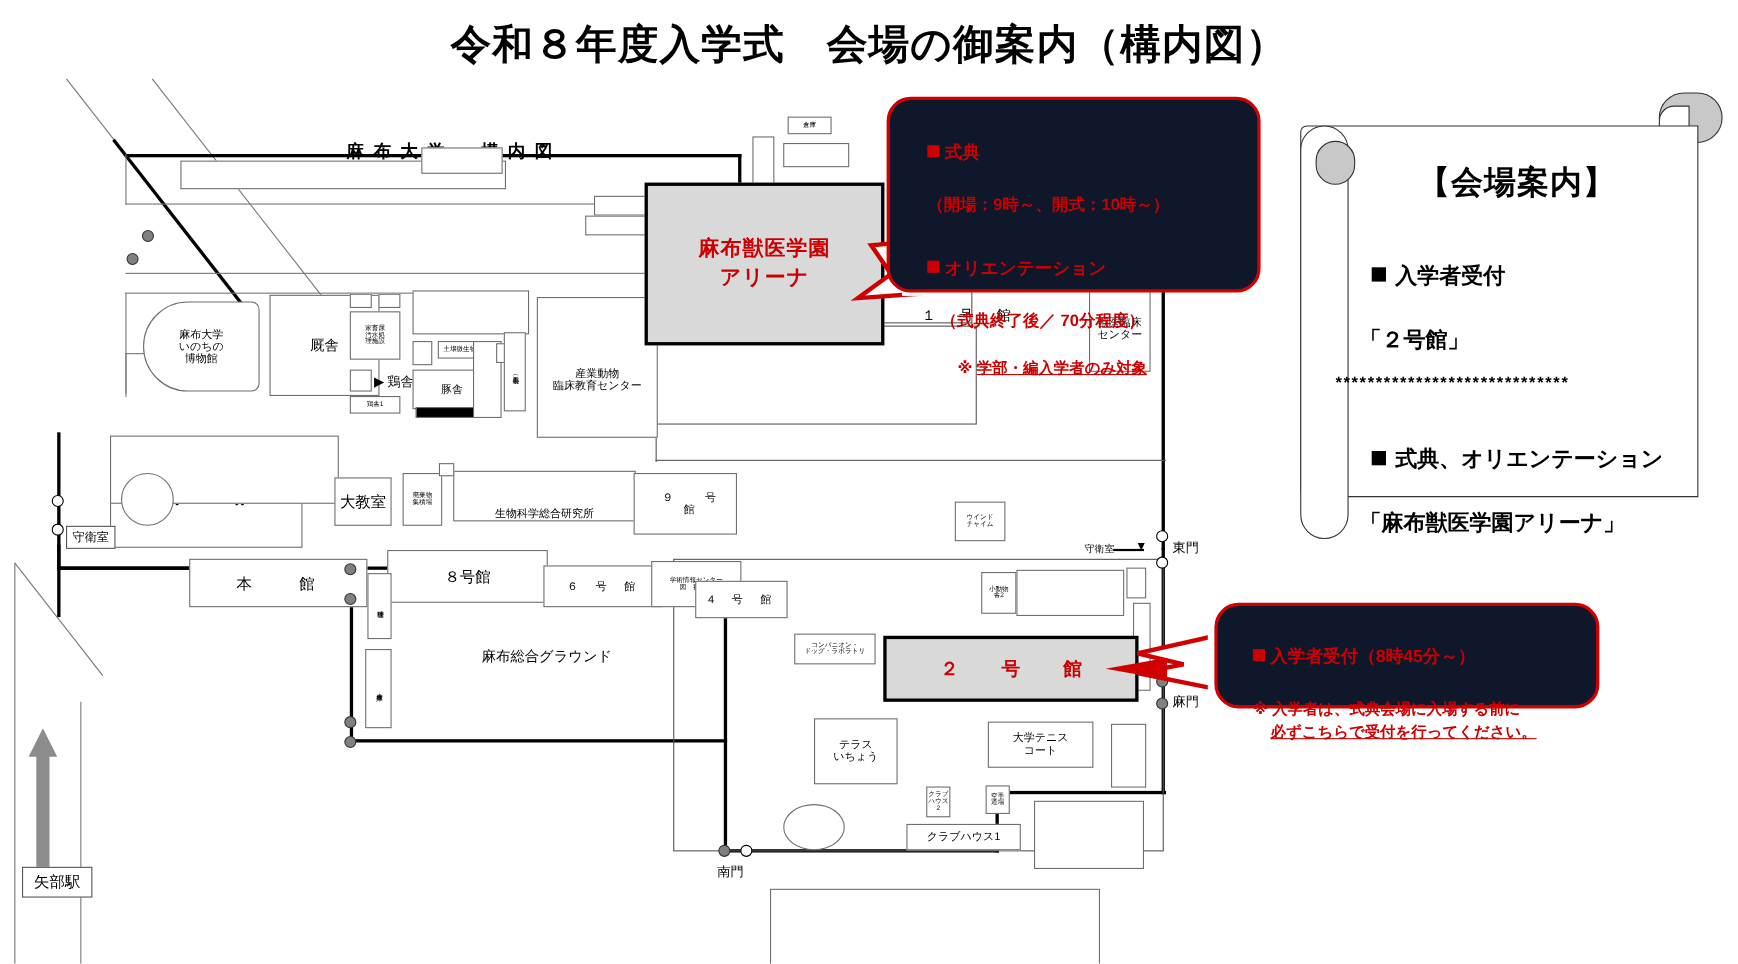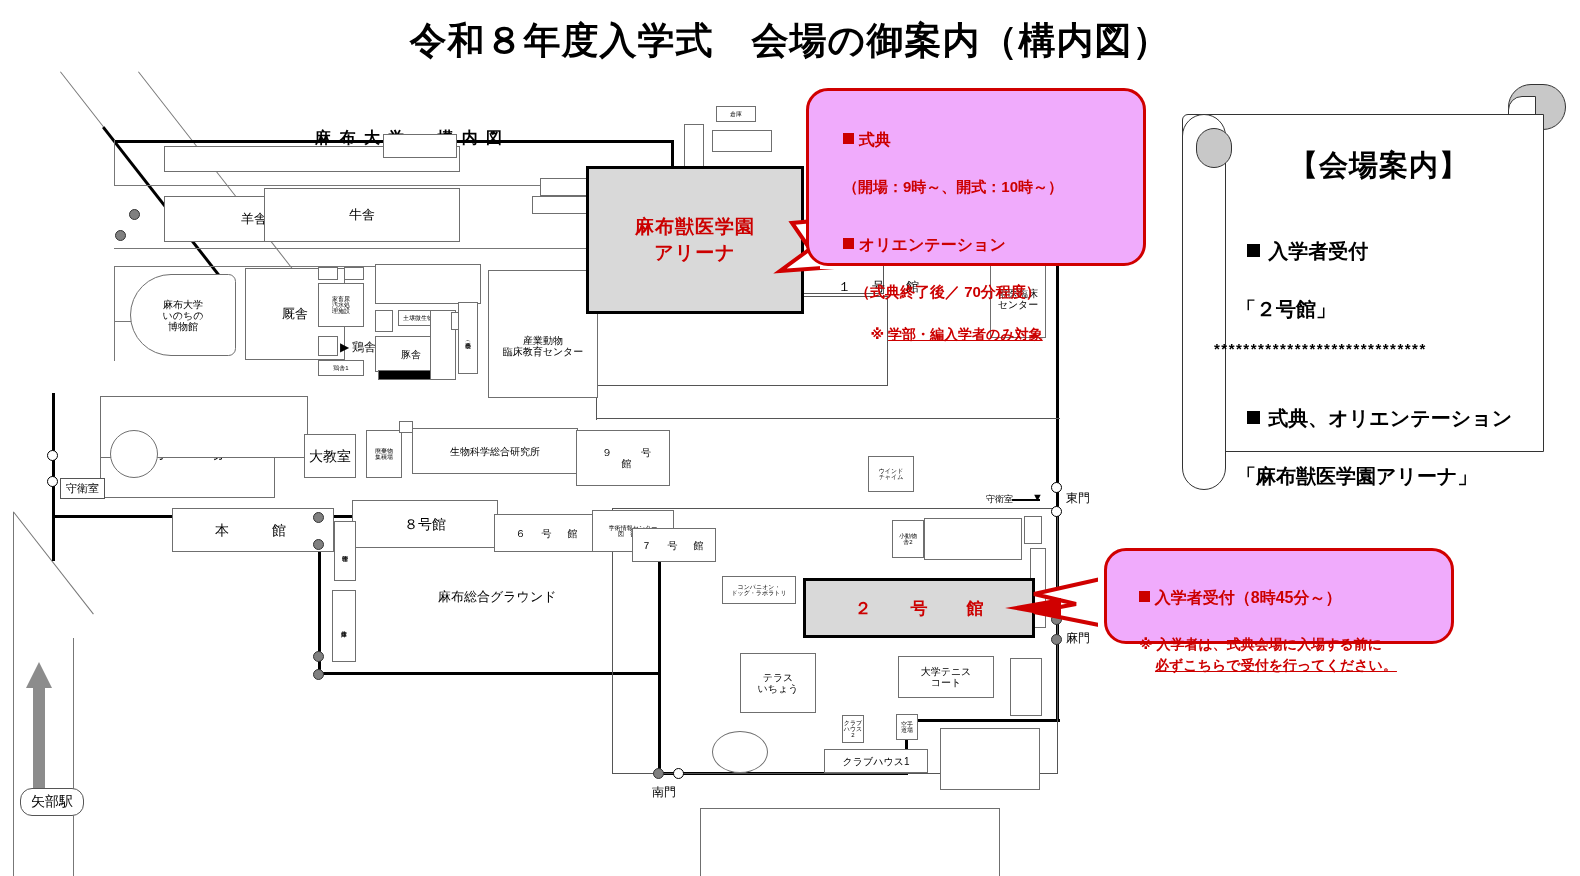--- a/index.html
+++ b/index.html
@@ -50,21 +50,21 @@
   
   .cap{position:absolute;border:1.4px solid #555;background:#fff;
        font-size:11px;padding:2px 5px;white-space:nowrap;}
   .lbl{position:absolute;font-size:12px;white-space:nowrap;}
 
   
   #station-arrow{left:26px;top:584px;width:26px;height:130px;}
 
   
   .callout{position:absolute;border:3.4px solid #d00000;border-radius:22px;
-     background:#f0abfc;color:#cc0000;font-weight:bold;box-sizing:border-box;}
+     background:#0f172a;color:#cc0000;font-weight:bold;box-sizing:border-box;}
   #callout-ceremony{left:806px;top:88px;width:340px;height:178px;padding:13px 16px;}
   #callout-reception{left:1104px;top:548px;width:350px;height:96px;padding:11px 14px;}
   .co-line{white-space:pre;}
   .co-h{font-size:16px;line-height:1.5;}
   .co-b{font-size:15px;line-height:1.5;}
   .co-s{font-size:14px;line-height:1.5;}
   .u{text-decoration:underline;}
   .sq{display:inline-block;width:11px;height:11px;background:#cc0000;
       margin-right:5px;vertical-align:1px;}
 
@@ -132,26 +132,20 @@
   <div class="area" style="left:600px;top:150px;width:284px;height:66px;border:1.4px solid #555;"></div>
   <div class="area" style="left:596px;top:218px;width:292px;height:90px;border:1.4px solid #555;"></div>
   <div class="area" style="left:596px;top:340px;width:464px;height:1.4px;border:none;background:#555;"></div>
   <div class="area" style="left:596px;top:218px;width:1.4px;height:124px;border:none;background:#555;"></div>
 
   <div class="area" style="left:612px;top:430px;width:446px;height:266px;border:1.4px solid #555;"></div>
 
   <div class="bld thin" style="left:164px;top:68px;width:296px;height:26px;"></div>
   <div class="bld thin" style="left:383px;top:56px;width:74px;height:24px;"></div>
 
-  <div class="bld thin" style="left:164px;top:118px;width:180px;height:46px;">
-    <span>羊舎</span>
-  </div>
-  <div class="bld thin" style="left:264px;top:110px;width:196px;height:54px;">
-    <span>牛舎</span>
-  </div>
 
   <div class="bld thin" style="left:130px;top:196px;width:106px;height:82px;border-radius:44px 8px 8px 44px;white-space:pre;">
     <span class="sm">麻布大学
 いのちの
 博物館</span>
   </div>
   <div class="bld thin" style="left:245px;top:190px;width:100px;height:92px;">
     <span>厩舎</span>
   </div>
 
@@ -222,21 +216,21 @@
   </div>
   <div class="bld thin" style="left:100px;top:318px;width:208px;height:62px;"></div>
 
   <div class="bld thin" style="left:304px;top:356px;width:52px;height:44px;">
     <span class="md">大教室</span>
   </div>
   <div class="bld thin" style="left:366px;top:352px;width:36px;height:48px;white-space:pre;">
     <span class="xtiny">廃棄物
 集積場</span>
   </div>
-  <div class="bld thin" style="left:412px;top:350px;width:166px;height:46px;">
+  <div class="bld thin" style="left:412px;top:350px;width:166px;height:46px;align-items:flex-end;">
     <span class="sm">生物科学総合研究所</span>
   </div>
   <div class="bld thin" style="left:399px;top:343px;width:14px;height:12px;"></div>
 
   <div class="bld thin" style="left:576px;top:352px;width:94px;height:56px;">
     <span class="sm" style="letter-spacing:3px;margin-left:10px;">９　　号　　館</span>
   </div>
   <div class="bld thin" style="left:352px;top:422px;width:146px;height:48px;">
     <span class="md">８号館</span>
   </div>
@@ -261,21 +255,21 @@
   <div class="bld thin" style="left:334px;top:443px;width:22px;height:60px;">
     <span class="vert xtiny">管理棟</span>
   </div>
   <div class="bld thin" style="left:332px;top:512px;width:24px;height:72px;">
     <span class="vert xtiny">倉庫棟</span>
   </div>
 
   <div class="area-lbl" style="left:438px;top:510px;">麻布総合グラウンド</div>
 
   <div class="bld thin" style="left:632px;top:450px;width:84px;height:34px;">
-    <span class="sm" style="letter-spacing:3px;">７　号　館</span>
+    <span class="sm" style="letter-spacing:3px;">4　号　館</span>
   </div>
   <div class="bld thin" style="left:892px;top:442px;width:32px;height:38px;white-space:pre;">
     <span class="xtiny">小動物
 舎2</span>
   </div>
   <div class="bld thin" style="left:924px;top:440px;width:98px;height:42px;"></div>
   <div class="bld thin" style="left:1024px;top:438px;width:18px;height:28px;"></div>
   <div class="bld thin" style="left:1030px;top:470px;width:16px;height:80px;"></div>
 
   <div class="bld thin" style="left:722px;top:498px;width:74px;height:28px;white-space:pre;">
@@ -335,21 +329,21 @@
   <div class="lbl" style="left:652px;top:706px;font-size:12px;">南門</div>
 
   <div class="dot" style="left:313px;top:434px;"></div>
   <div class="dot" style="left:313px;top:461px;"></div>
   <div class="dot" style="left:313px;top:573px;"></div>
   <div class="dot" style="left:313px;top:591px;"></div>
 
   <svg id="station-arrow" class="abs" viewBox="0 0 26 130">
     <polygon points="13,0 26,26 19,26 19,130 7,130 7,26 0,26" fill="#8c8c8c"></polygon>
   </svg>
-  <div class="cap" style="left:20px;top:710px;font-size:14px;padding:4px 10px;border-radius:12px;">矢部駅</div>
+  <div class="cap" style="left:20px;top:710px;font-size:14px;padding:4px 10px;">矢部駅</div>
 </div>
 
 <svg class="tail abs" style="left:770px;top:215px;width:70px;height:70px;" viewBox="0 0 70 70">
   <polygon points="66,4 66,52 10,56 40,34 22,8" fill="#ffffff" stroke="#d00000" stroke-width="4"></polygon>
   <rect x="50" y="2" width="20" height="52" fill="#ffffff"></rect>
 </svg>
 <div class="callout" id="callout-ceremony">
   <div class="co-line co-h">
     <span class="sq"></span><span>式典</span>
   </div>

